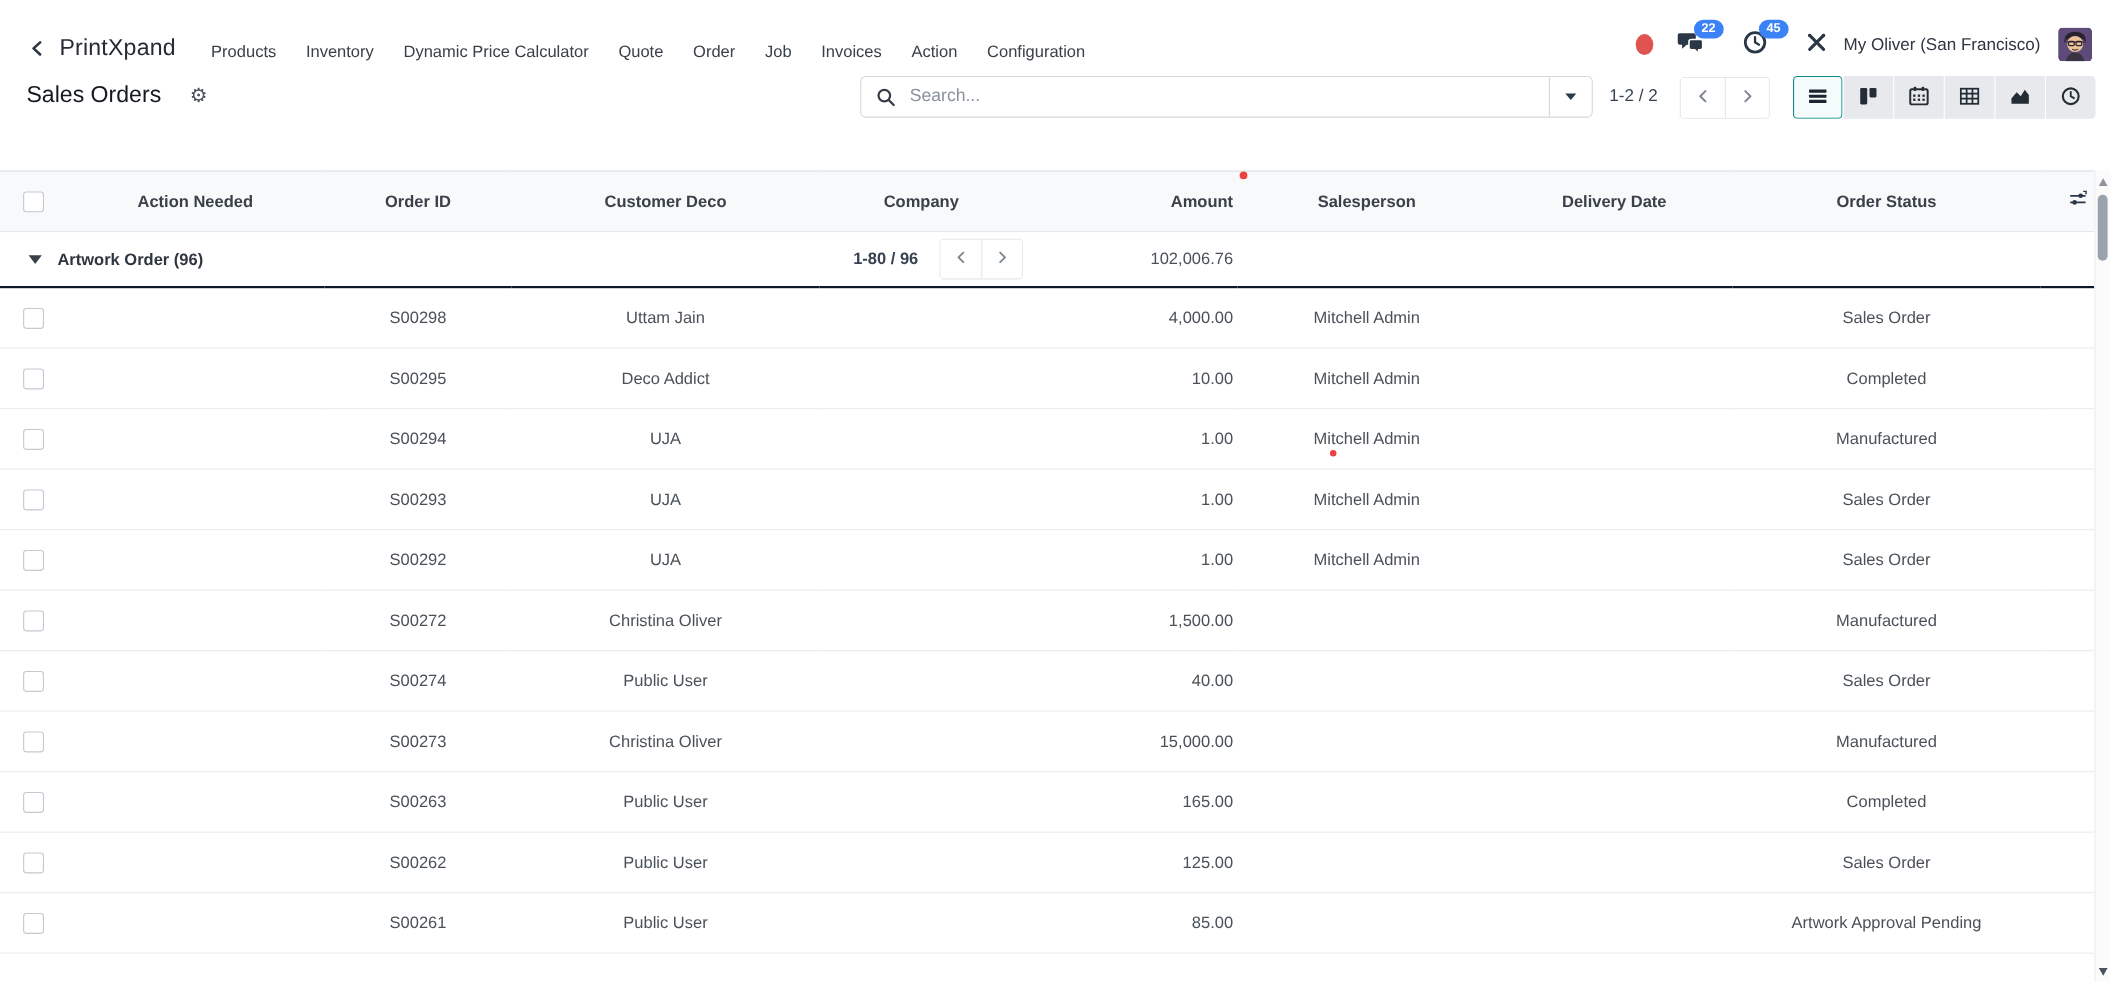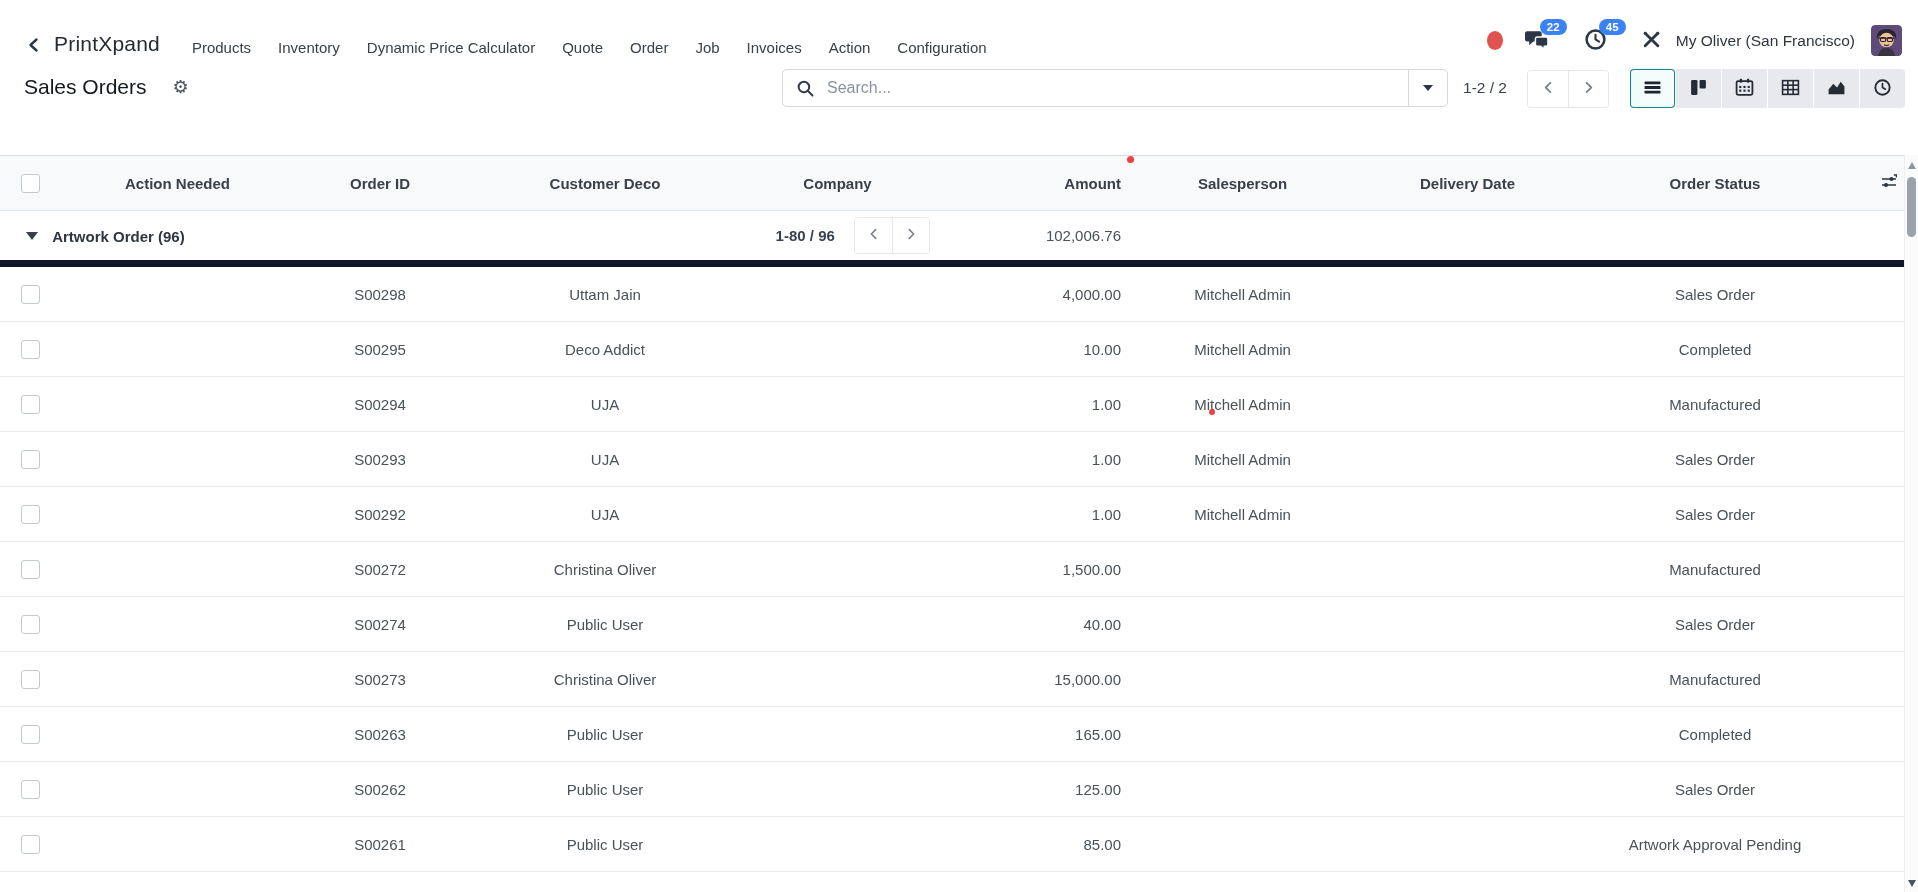--- a/index.html
+++ b/index.html
@@ -51,21 +51,21 @@
   .vs-btn:last-child{border-radius:0 4px 4px 0;}
   .vs-btn.active{background:#f4fbfb;box-shadow:inset 0 0 0 1px #0c8a8d;border-radius:4px;}
 
   
   .list-view{position:absolute;top:155px;left:0;}
   table{border-collapse:collapse;table-layout:fixed;width:1904px;font-size:15px;color:#4a5158;}
   thead th{height:54px;background:#f8f9fb;font-weight:700;color:#39404a;text-align:center;
     border-top:1px solid #d9dde2;border-bottom:1px solid #e3e6ea;padding:0;cursor:pointer;}
   th.num,td.num{text-align:right;padding-right:4px;}
   tbody td{height:54px;border-bottom:1px solid #e9ebee;text-align:center;padding:0;}
-  tr.group-row td{height:49px;border-bottom:7px solid #0f172a;}
+  tr.group-row td{height:49px;border-bottom:2px solid #0f172a;}
   .g-label-cell{text-align:left !important;padding-left:26px !important;white-space:nowrap;}
   .g-caret{display:inline-block;width:0;height:0;border-left:6px solid transparent;
     border-right:6px solid transparent;border-top:8px solid #39404a;margin-right:10px;
     vertical-align:middle;cursor:pointer;}
   .g-label{font-weight:700;color:#2e3540;vertical-align:middle;}
   .g-pager-cell{text-align:right !important;white-space:nowrap;}
   .g-pager-text{font-weight:700;color:#374151;margin-right:15px;vertical-align:middle;}
   .g-pager-cell .mini-pager{vertical-align:middle;}
   .g-pager-cell .pg-btn{width:37px;height:35px;}
   .g-sum-cell{font-weight:400;color:#4a5158;}

